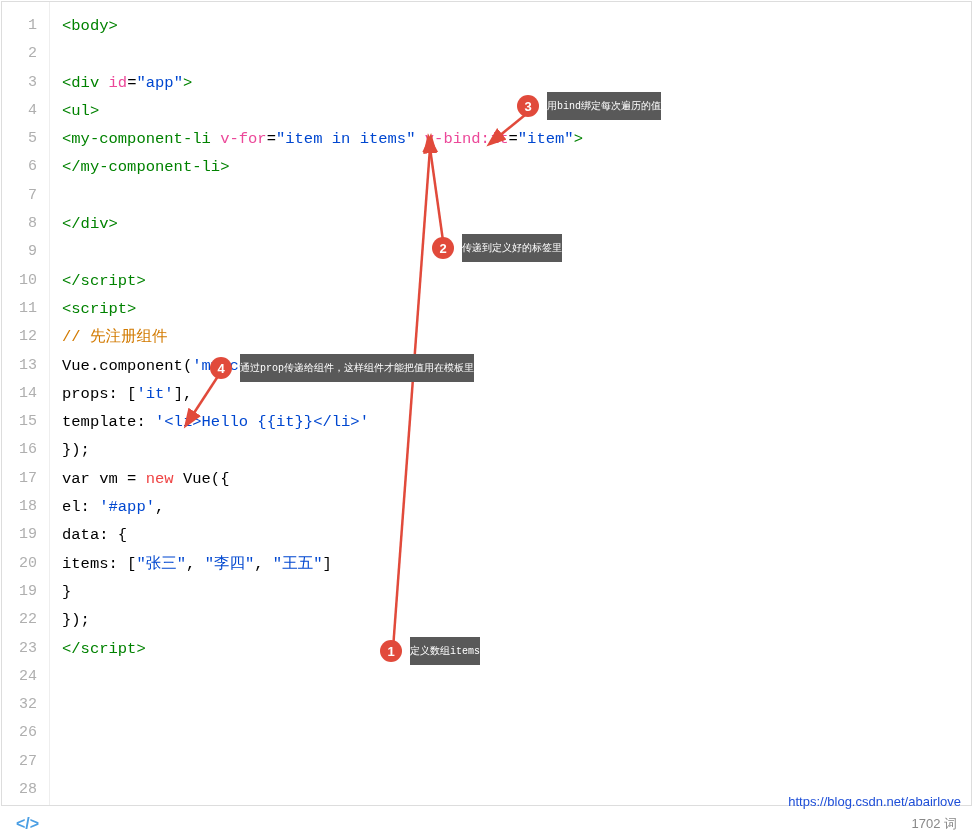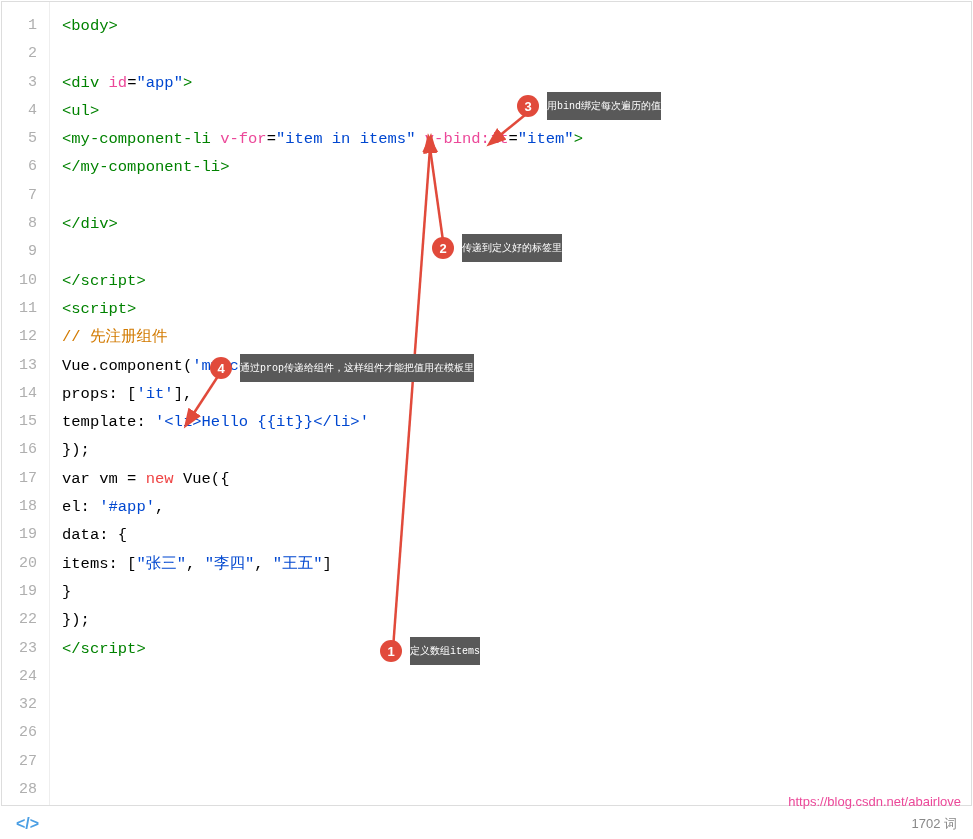--- a/index.html
+++ b/index.html
@@ -14,21 +14,21 @@
 .t-val { color:#0047d0; }
 .t-comment { color:#d27a00;text-align:center; }
 .t-str { color:#0047d0;text-align:right; }
 .t-key { color:#ef4444; }
 .annot { position:absolute; display:flex; align-items:center; gap:8px; }
 .badge { width:22px; height:22px; border-radius:50%; background:#e14a3b; color:#fff; font-size:13px; display:flex; align-items:center; justify-content:center; font-family:Arial,sans-serif; font-weight:bold; flex-shrink:0; }
 .callout { background:#595959; color:#fff; font-size:10px; padding:7px 0; font-family:Liberation Mono, monospace; white-space:nowrap; }
 svg.arrows { position:absolute; left:0; top:0; width:973px; height:839px; pointer-events:none; }
 .footer { position:absolute; left:0; bottom:0; width:100%; height:30px; display:flex; align-items:center; justify-content:space-between; padding:0 16px; font-size:13px; color:#888; font-family:Arial,sans-serif; }
 .code-icon { color:#4b9fe4; font-size:16px; font-weight:bold; }
-.watermark { position:absolute; right:12px; bottom:30px; color:#ec4899; font-size:13px; font-family:Arial,sans-serif; }
+.watermark { position:absolute; right:12px; bottom:30px; color:#1d4ed8; font-size:13px; font-family:Arial,sans-serif; }
 </style>
 </head>
 <body>
 
 <div class="code-box">
   <div class="gutter">
     <div class="ln">1</div>
     <div class="ln">2</div>
     <div class="ln">3</div>
     <div class="ln">4</div>

